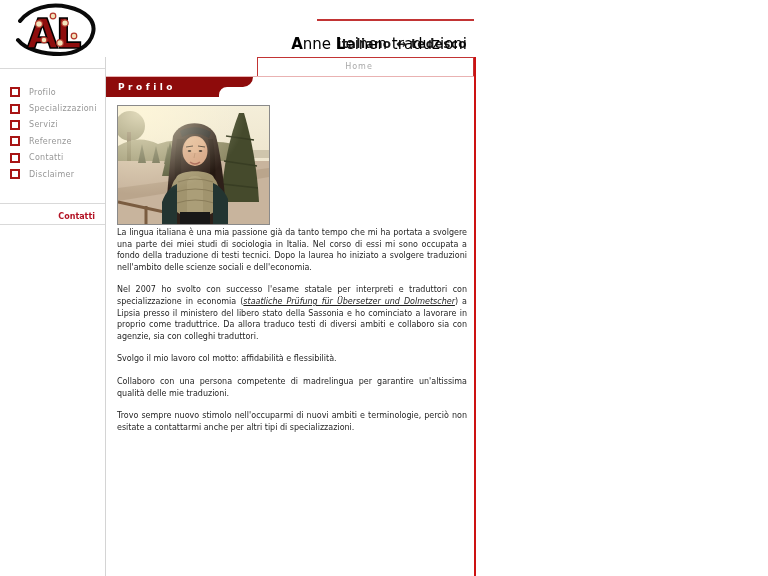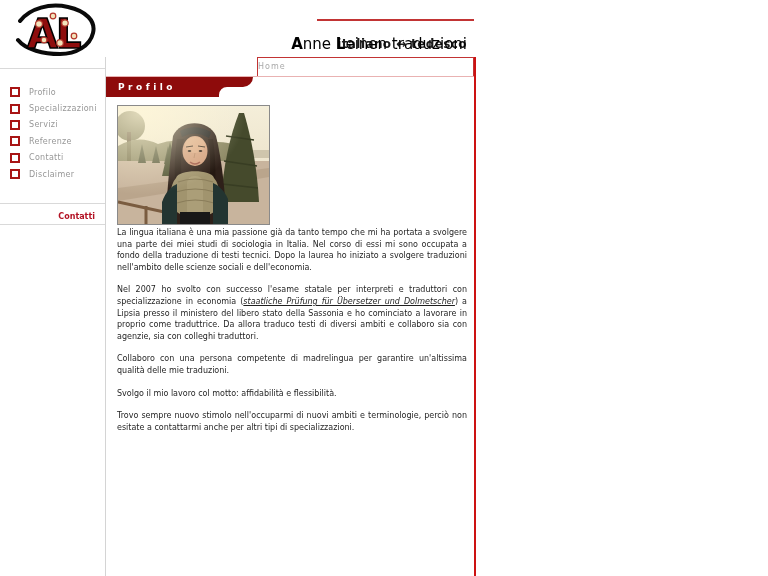--- a/index.html
+++ b/index.html
@@ -25,21 +25,21 @@
   
   .top-red-line{position:absolute;left:317px;top:19px;width:157px;height:2px;background:#c23434;}
   .lang-pair{position:absolute;left:167px;top:37px;width:300px;text-align:right;
              font-size:12px;font-weight:bold;color:#1c1c1c;letter-spacing:0.4px;}
   .site-title{position:absolute;left:167px;top:35px;width:300px;text-align:right;
               font-size:15px;color:#000;}
   .site-title .initcap{font-weight:bold;}
 
   .home-box{position:absolute;left:257px;top:57px;width:217px;height:19px;box-sizing:border-box;
             border:1px solid #c23434;border-bottom:none;background:#fff;}
-  .home-link{display:block;height:18px;line-height:18px;text-align:left;padding-right:13px;
+  .home-link{display:block;height:18px;line-height:18px;text-align:center;padding-right:13px;
              font-size:8px;letter-spacing:1px;color:#a9a9a9;text-decoration:none;cursor:pointer;}
   .pink-line{position:absolute;left:106px;top:76px;width:368px;height:1px;background:#e9b2b2;}
 
   
   .banner{position:absolute;left:106px;top:77px;width:148px;height:20px;}
   .banner svg{position:absolute;left:0;top:0;}
   .banner-label{position:absolute;left:12px;top:0;height:20px;line-height:20px;
                 font-size:9px;font-weight:bold;color:#fff;letter-spacing:3.5px;}
 
   
@@ -177,18 +177,18 @@
         <path d="M110 118 L110 93 C106 84 100 79 95 77 L95 118 Z" fill="#233531"></path>
         <rect x="62" y="106" width="30" height="12" fill="#181818"></rect>
       </g>
       <rect x="0" y="0" width="151" height="118" fill="url(#glow)"></rect>
     </svg>
   </div>
 
   <div class="content" id="paragraphs">
       <p><span>La lingua italiana è una mia passione già da tanto tempo che mi ha portata a svolgere una parte dei miei studi di sociologia in Italia. Nel corso di essi mi sono occupata a fondo della traduzione di testi tecnici. Dopo la laurea ho iniziato a svolgere traduzioni nell'ambito delle scienze sociali e dell'economia.</span></p>
       <p><span>Nel 2007 ho svolto con successo l'esame statale per interpreti e traduttori con specializzazione in economia (</span><span class="it">staatliche Prüfung für Übersetzer und Dolmetscher</span><span>) a Lipsia presso il ministero del libero stato della Sassonia e ho cominciato a lavorare in proprio come traduttrice. Da allora traduco testi di diversi ambiti e collaboro sia con agenzie, sia con colleghi traduttori.</span></p>
+      <p><span>Svolgo il mio lavoro col motto: affidabilità e flessibilità.</span></p>
       <p><span>Collaboro con una persona competente di madrelingua per garantire un'altissima qualità delle mie traduzioni.</span></p>
-      <p><span>Svolgo il mio lavoro col motto: affidabilità e flessibilità.</span></p>
       <p><span>Trovo sempre nuovo stimolo nell'occuparmi di nuovi ambiti e terminologie, perciò non esitate a contattarmi anche per altri tipi di specializzazioni.</span></p>
     </div>
 
 </div>
 
 </body></html>

